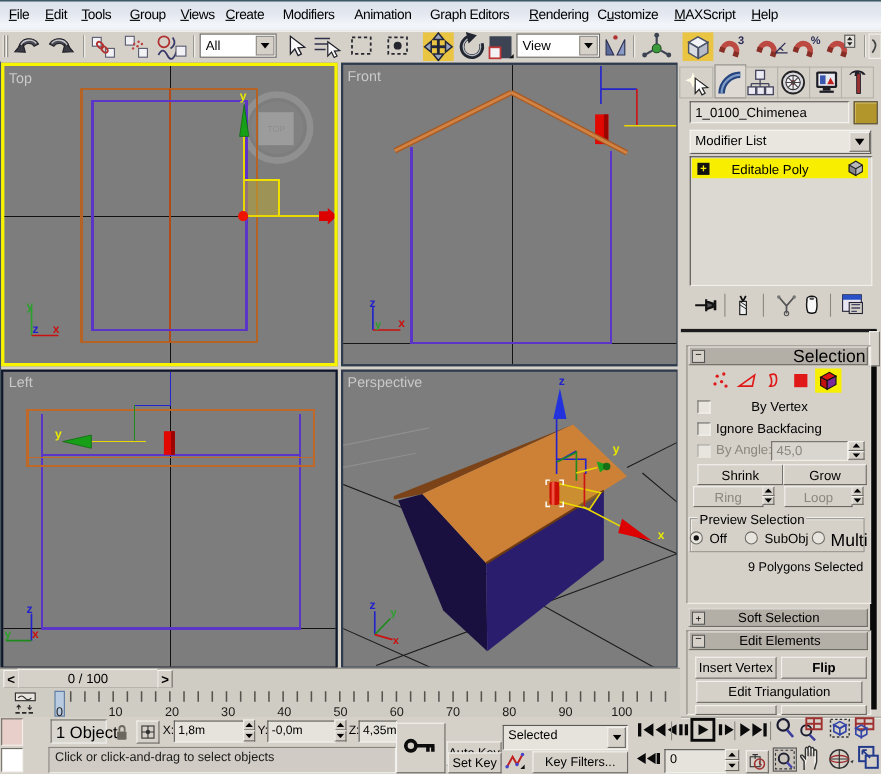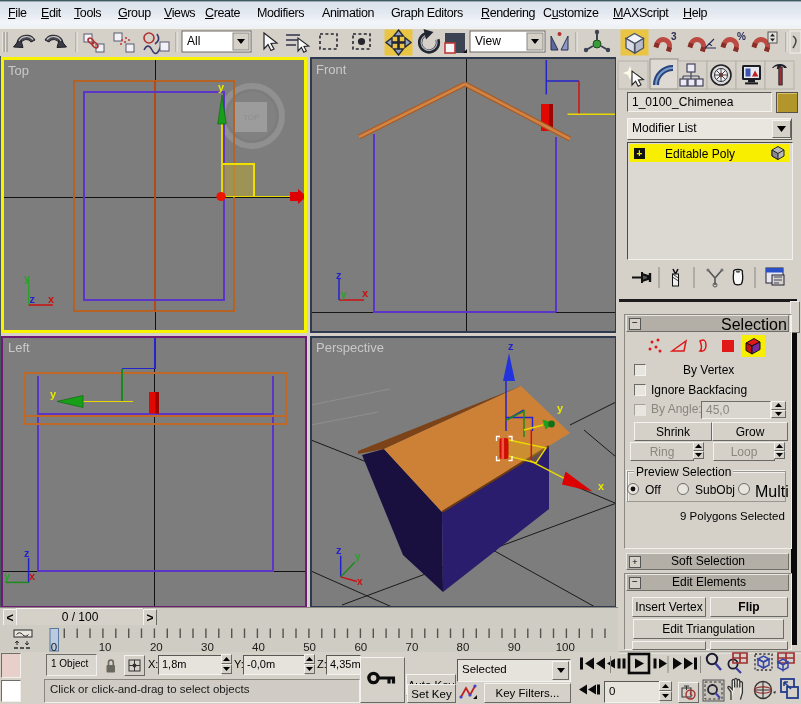--- a/index.html
+++ b/index.html
@@ -240,21 +240,21 @@
  <line x1="255.5" y1="55.3" x2="303" y2="55.3" stroke="#e8d800" stroke-width="1.5"></line>
 
  <text x="24" y="220" font-size="11" fill="#2222cc" font-weight="bold">z</text>
  <line x1="27" y1="220" x2="27" y2="241" stroke="#2222cc" stroke-width="1.5"></line>
  <line x1="27" y1="241" x2="52" y2="241" stroke="#cc1010" stroke-width="1.5"></line>
  <text x="29" y="239" font-size="10" fill="#2ca02c" font-weight="bold">y</text>
  <text x="50" y="238" font-size="11" fill="#cc1010" font-weight="bold">x</text>
 </svg>
 </div>
 
-<div class="a" style="left:1px;top:336px;width:302px;height:268px;border:2px solid #701a75;background:#7d7d7d;">
+<div class="a" style="left:1px;top:336px;width:302px;height:268px;border:2px solid #0f172a;background:#7d7d7d;">
 <svg width="302" height="268" viewBox="0 0 302 268">
  <text x="5" y="14" fill="#c9c9c9" font-size="13">Left</text>
  <g shape-rendering="crispEdges">
  <line x1="151.6" y1="0" x2="151.6" y2="268" stroke="#111111"></line>
  <line x1="0" y1="233.3" x2="302" y2="233.3" stroke="#111111"></line>
 
  <line x1="34.9" y1="38" x2="34.9" y2="233.5" stroke="#5b35c8" stroke-width="2"></line>
  <line x1="270" y1="38" x2="270" y2="233.5" stroke="#5b35c8" stroke-width="2"></line>
  <line x1="34" y1="233.3" x2="271" y2="233.3" stroke="#5b35c8" stroke-width="2"></line>
  <line x1="34" y1="75.5" x2="271" y2="75.5" stroke="#5b35c8" stroke-width="2"></line>
@@ -616,21 +616,21 @@
   <path d="M16.5,7.5 q3,-3.5 6,0 t6,0" stroke-width="1"></path>
   <path d="M17,14 l0,4 m-1.8,-2 l1.8,-2 l1.8,2 M27,14 l0,4 m-1.8,-2 l1.8,2 l1.8,-2" stroke-width="1"></path>
   <path d="M14,21 h4 m2,0 h4 m2,0 h4" stroke-width="1.6"></path>
  </g>
 </svg>
 
 <div class="a" style="left:0;top:652px;width:801px;height:52px;background:#d5d1c9;"></div>
 <div class="a" style="left:1px;top:653px;width:18px;height:23px;background:#e9cfc9;border:1px solid;border-color:#6f6d67 #f2f0ec #f2f0ec #6f6d67;"></div>
 <div class="a" style="left:1px;top:680px;width:18px;height:20px;background:#ffffff;border:1px solid;border-color:#6f6d67 #f2f0ec #f2f0ec #6f6d67;"></div>
 <div class="a sunken" style="left:46px;top:654px;width:49px;height:20px;"></div>
-<span class="a txt" style="left:51px;top:658px;font-size:10px;">1 Object</span>
+<span class="a txt" style="left:51px;top:658px;font-size:15px;">1 Object</span>
 <svg class="a" style="left:103px;top:657px" width="15" height="18">
       <rect x="3.5" y="8" width="8.5" height="7.5" rx="1" fill="#6a675f"></rect>
       <path d="M5.5,8 v-2.6 a2.4,2.4 0 0 1 4.8,0 v2.6" fill="none" stroke="#6a675f" stroke-width="1.6"></path>
     </svg>
 <div class="a btn" style="left:124px;top:655px;width:19px;height:19px;">
       <svg width="13" height="13">
         <rect x="1" y="1" width="11" height="11" fill="none" stroke="#333"></rect>
         <path d="M6.5,1 v11 M1,6.5 h11" stroke="#333"></path>
         <circle cx="6.5" cy="6.5" r="2" fill="#333"></circle>
       </svg>

